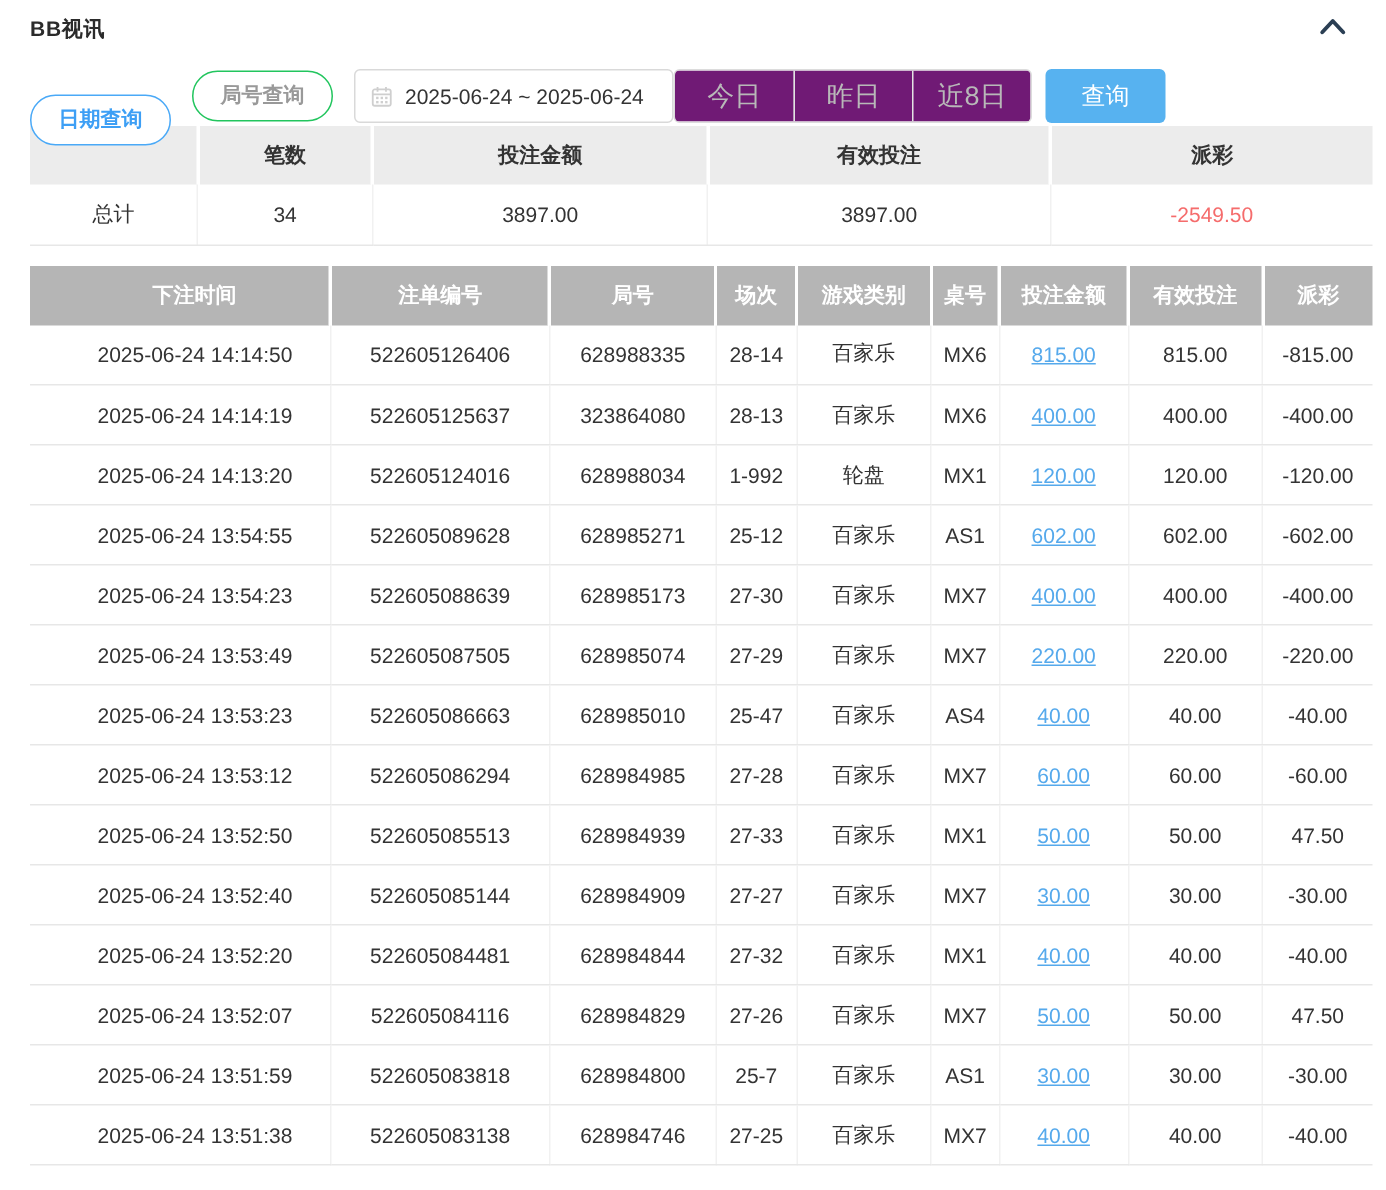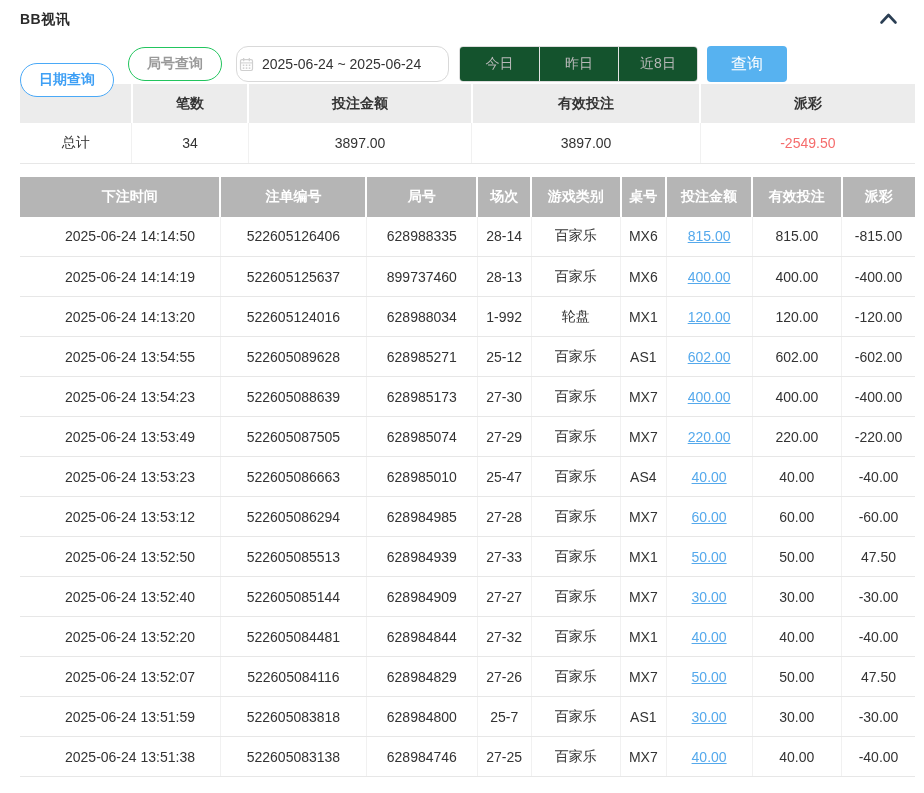--- a/index.html
+++ b/index.html
@@ -25,33 +25,33 @@
   }
   .pill {
     height: 34px; padding: 0 18px; border-radius: 17px; background: #fff;
     font-size: 14px; cursor: pointer; margin-right: 14px;
     border: 1px solid #22c55e; color: #999;
     font-family: inherit;
     font-weight: bold;
   }
   .pill.active { border: 1px solid #4aa9f7; color: #3d9ff5; font-weight: bold; margin-top: 32px; }
   .date-input {
-    height: 36px; width: 213px; border: 1px solid #d9d9d9; border-radius: 12px;
-    display: flex; align-items: center; padding: 0 2px; cursor: pointer;
-    margin-right: 10px; background: #fff;
+    height: 36px; width: 213px; border: 1px solid #d9d9d9; border-radius: 4px;
+    display: flex; align-items: center; padding: 0 10px; cursor: pointer;
+    background: #fff;
   }
   .date-input .cal { margin-right: 8px; display: inline-flex; }
   .date-input .val { font-size: 14px; color: #333; white-space: nowrap; }
   .btn-group {
     display: flex; height: 36px; border: 1px solid #dcdcdc; border-radius: 4px;
     overflow: hidden; margin-right: 9px;
   }
   .btn-group button {
-    width: 79px; height: 100%; background: #14532d; border: none; cursor: pointer;
-    font-size: 14px; color: #b8b8b8; font-family: inherit;
+    width: 79px; height: 100%; background: #701a75; border: none; cursor: pointer;
+    font-size: 18px; color: #b8b8b8; font-family: inherit;
   }
   .btn-group button + button { border-left: 1px solid #e3e3e3; }
   .search-btn {
     width: 80px; height: 36px; background: #57b2f0; color: #fff; border: none;
     border-radius: 4px; font-size: 16px; cursor: pointer; font-family: inherit;
   }
 
   
   table { border-collapse: collapse; table-layout: fixed; width: 895px; margin-left: 20px; }
   th, td { text-align: center; font-size: 14px; overflow: hidden; white-space: nowrap; }
@@ -188,21 +188,21 @@
           <td>28-14</td>
           <td>百家乐</td>
           <td>MX6</td>
           <td><a class="amount-link">815.00</a></td>
           <td>815.00</td>
           <td class="neg">-815.00</td>
         </tr>
         <tr>
           <td>2025-06-24 14:14:19</td>
           <td>522605125637</td>
-          <td>899737460</td>
+          <td>323864080</td>
           <td>28-13</td>
           <td>百家乐</td>
           <td>MX6</td>
           <td><a class="amount-link">400.00</a></td>
           <td>400.00</td>
           <td class="neg">-400.00</td>
         </tr>
         <tr>
           <td>2025-06-24 14:13:20</td>
           <td>522605124016</td>

